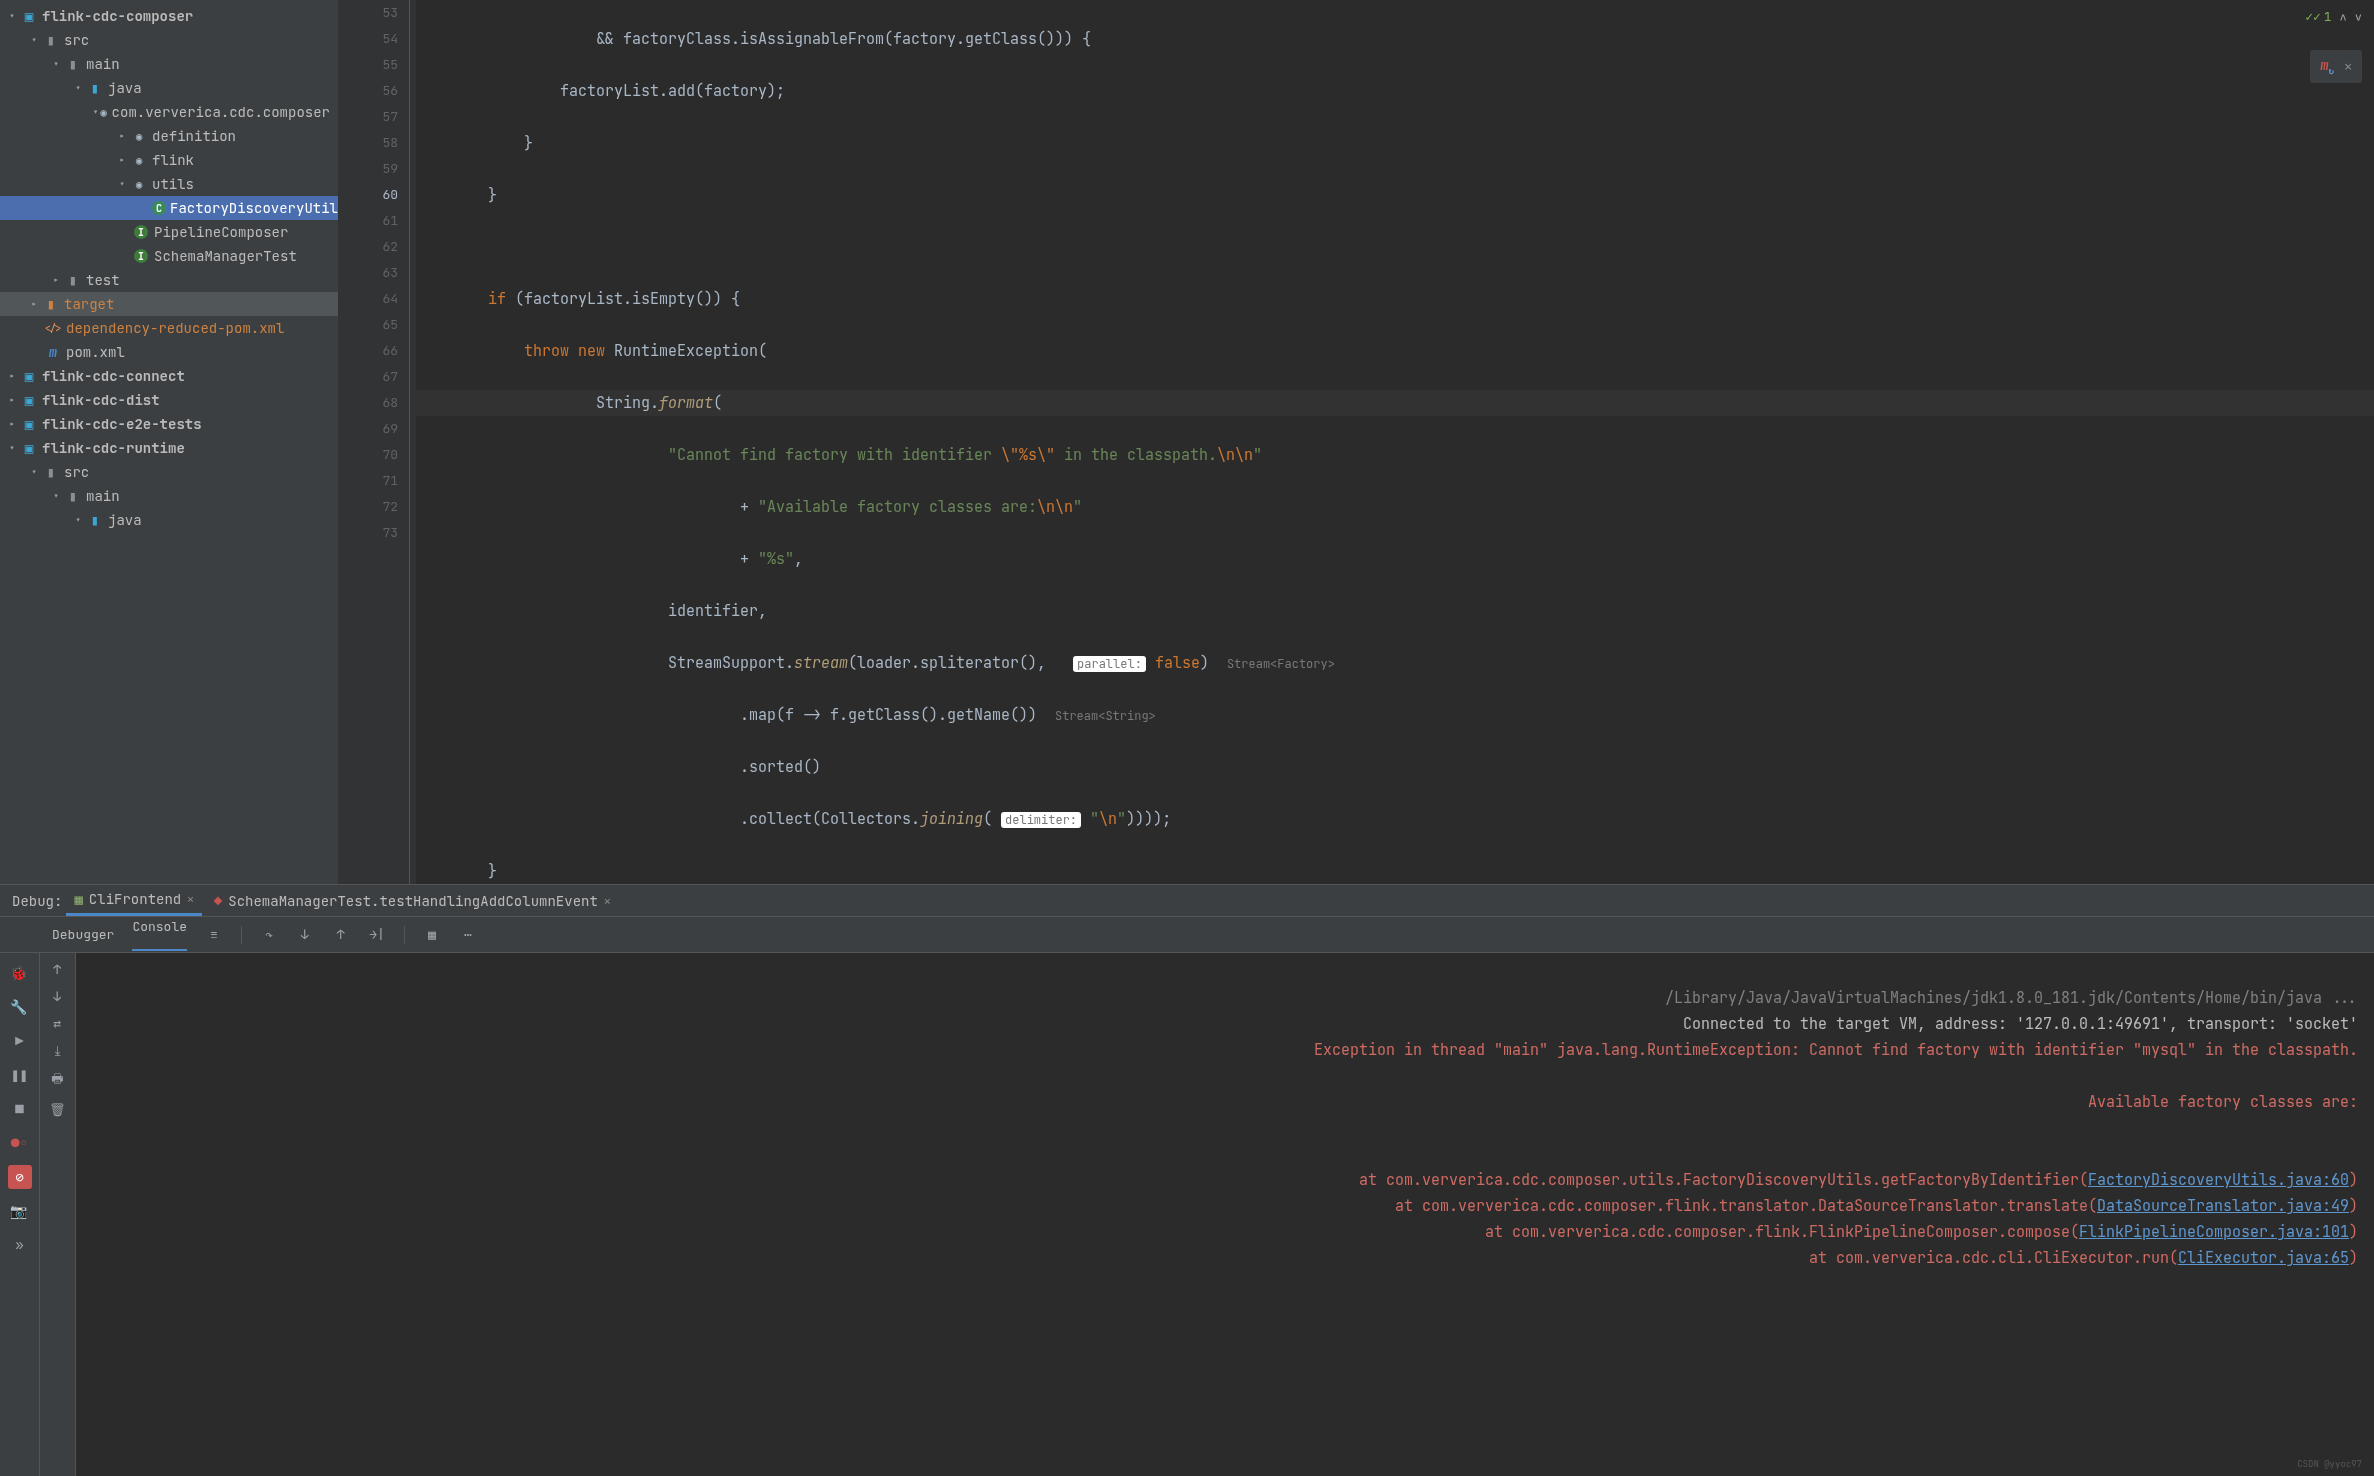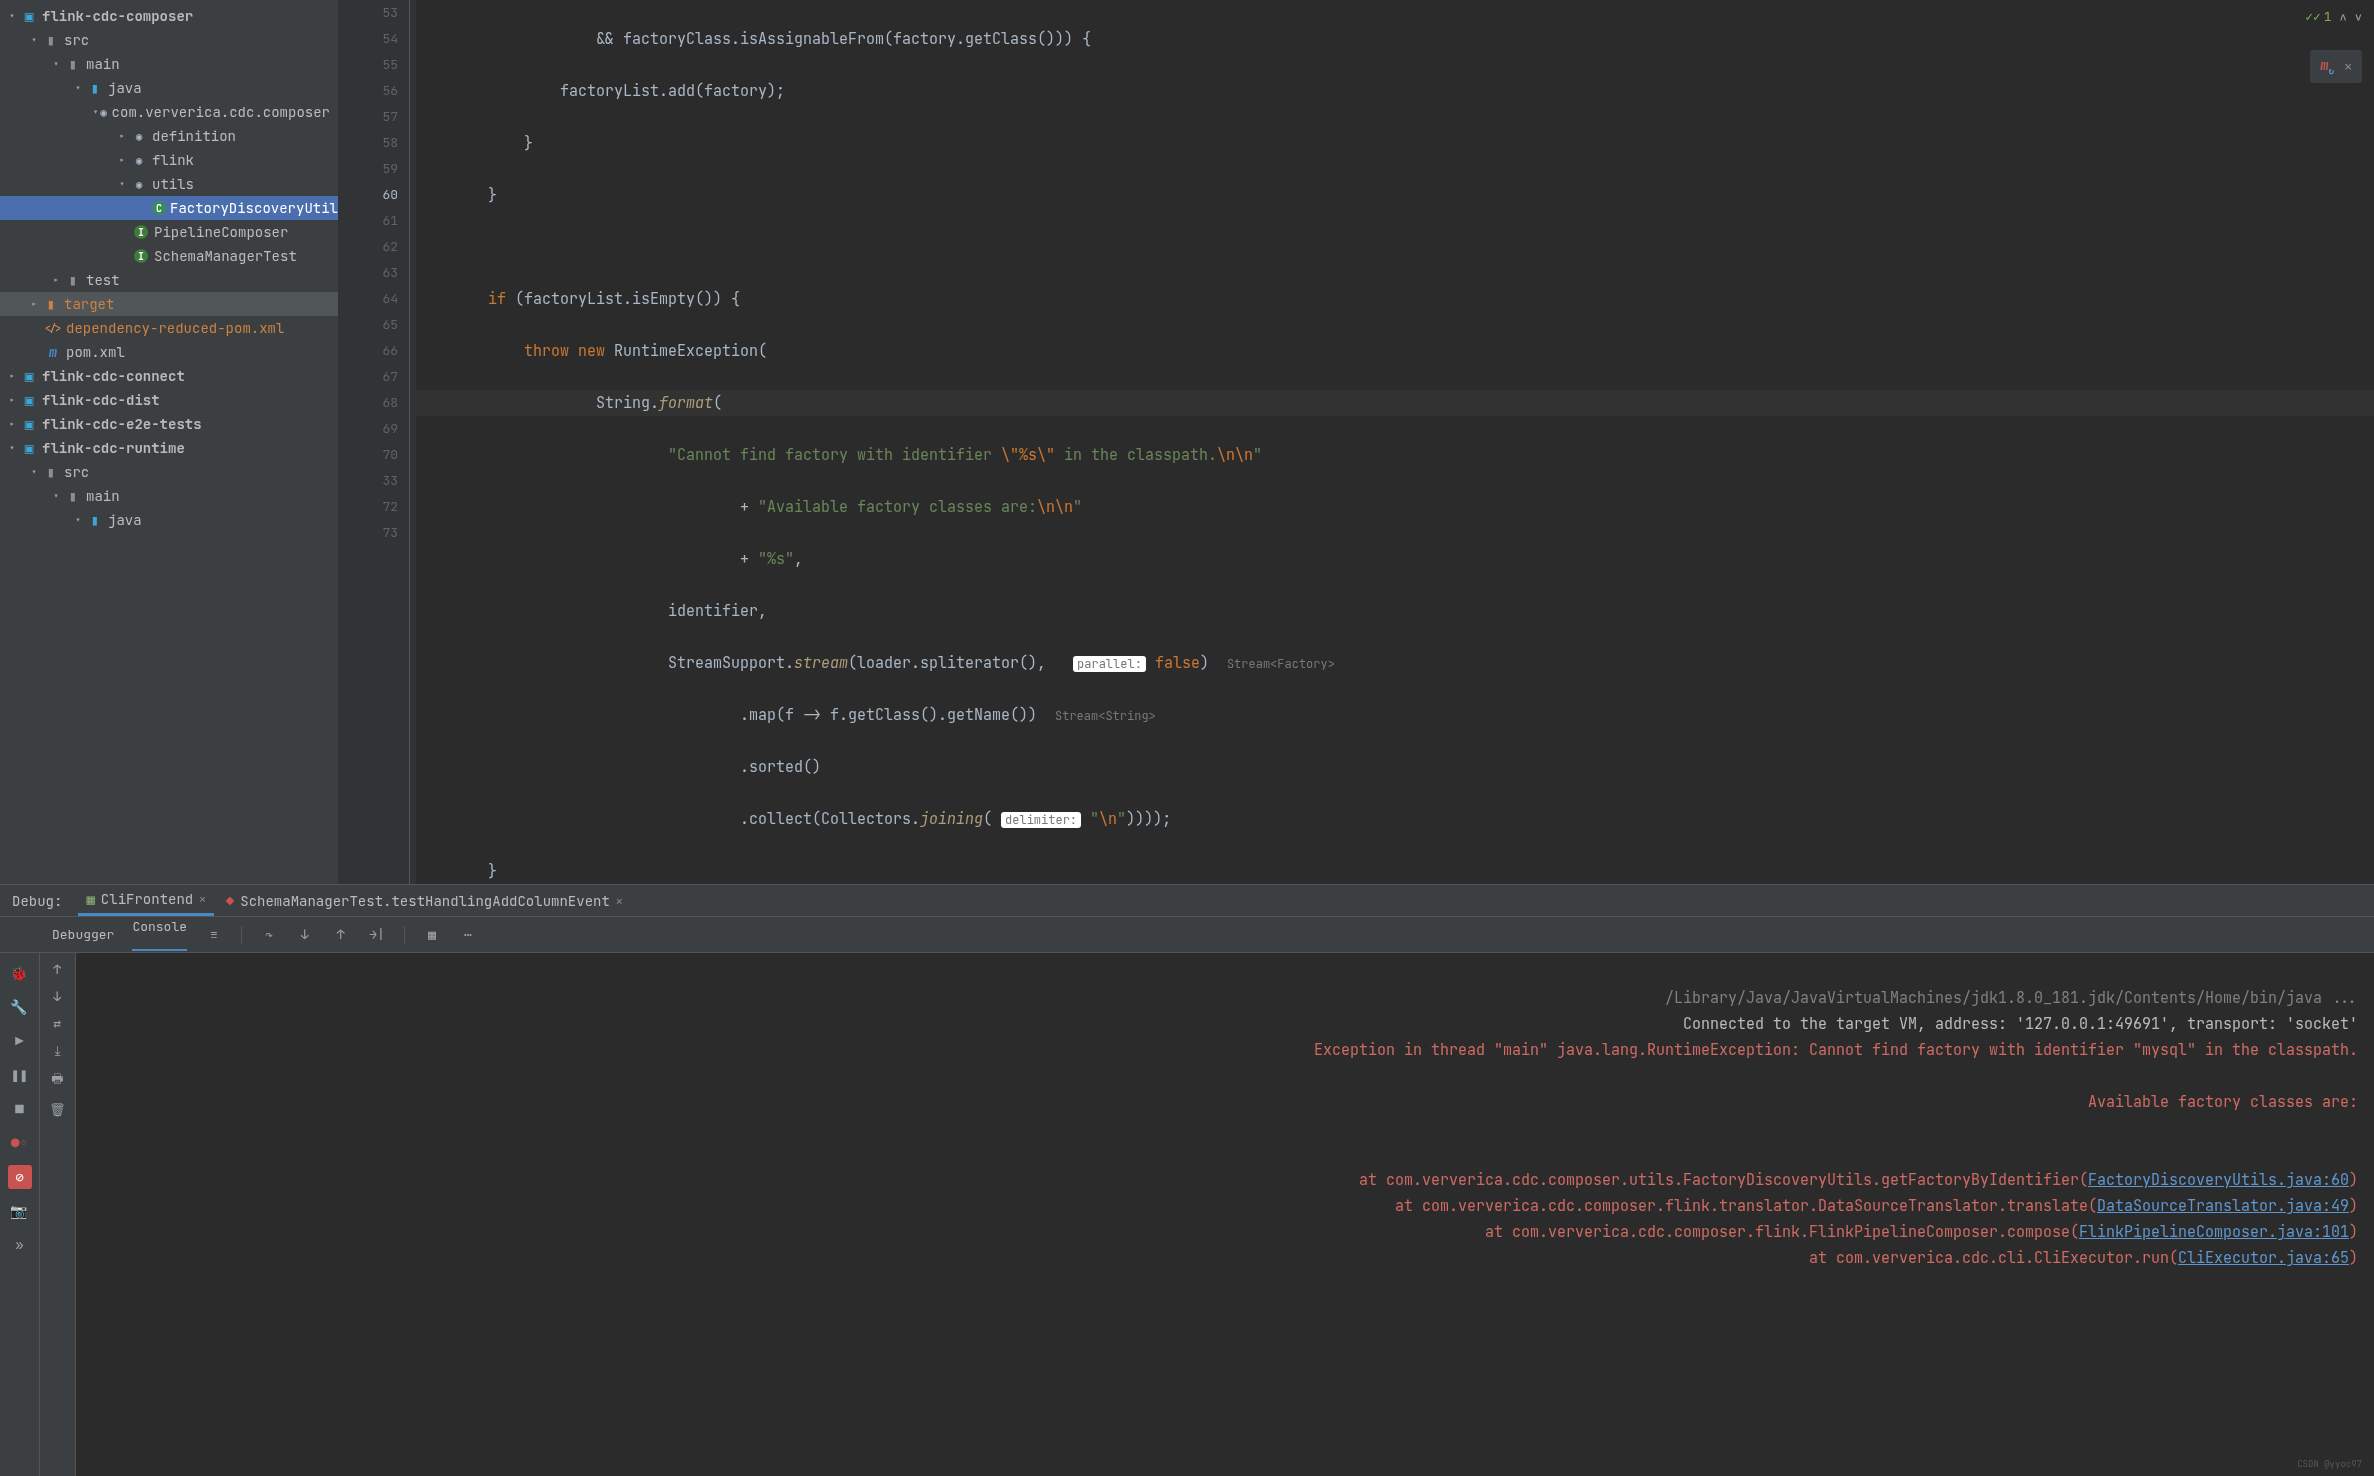--- a/index.html
+++ b/index.html
@@ -126,21 +126,21 @@
 }
 .debug-tabs {
   display:flex;
   align-items:center;
   height:32px;
   padding-left:12px;
   gap:4px;
   font-size:14px;
   border-bottom:1px solid #555;
 }
-.debug-tabs .label { color:#bbbbbb; margin-right:12px;}
+.debug-tabs .label { color:#bbbbbb; }
 .debug-tab { display:flex; align-items:center; gap:6px; padding:0 8px; height:100%; color:#bbbbbb;}
 .debug-tab .close-x { color:#888; font-size:11px;}
 .debug-tab .tab-icon-run { color:#8aa86f;}
 .debug-tab .tab-icon-fail { color:#c75450;}
 
 .debug-toolbar {
   display:flex;
   align-items:center;
   height:36px;
   padding-left:52px;
@@ -330,21 +330,21 @@
       <div class="ln">61</div>
       <div class="ln">62</div>
       <div class="ln">63</div>
       <div class="ln">64</div>
       <div class="ln">65</div>
       <div class="ln">66</div>
       <div class="ln">67</div>
       <div class="ln">68</div>
       <div class="ln">69</div>
       <div class="ln">70</div>
-      <div class="ln">33</div>
+      <div class="ln">71</div>
       <div class="ln">72</div>
       <div class="ln">73</div>
     </div>
     <div class="code">
 <div class="cl"><span>                    &amp;&amp; factoryClass.isAssignableFrom(factory.getClass())) {</span></div>
 <div class="cl"><span>                factoryList.add(factory);</span></div>
 <div class="cl"><span>            }</span></div>
 <div class="cl"><span>        }</span></div>
 <div class="cl"><span></span></div>
 <div class="cl"><span class="kw">        if</span><span> (factoryList.isEmpty()) {</span></div>

